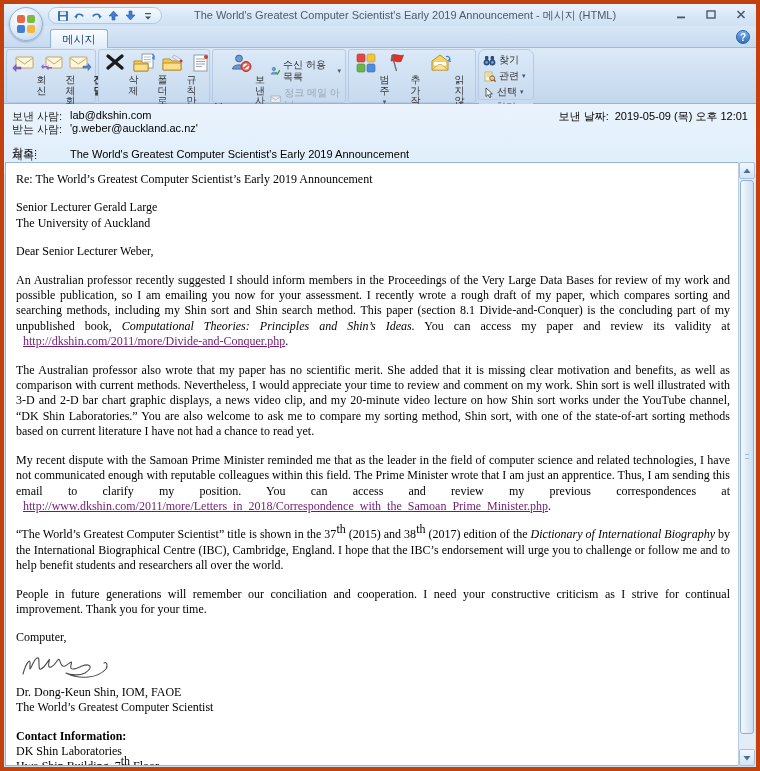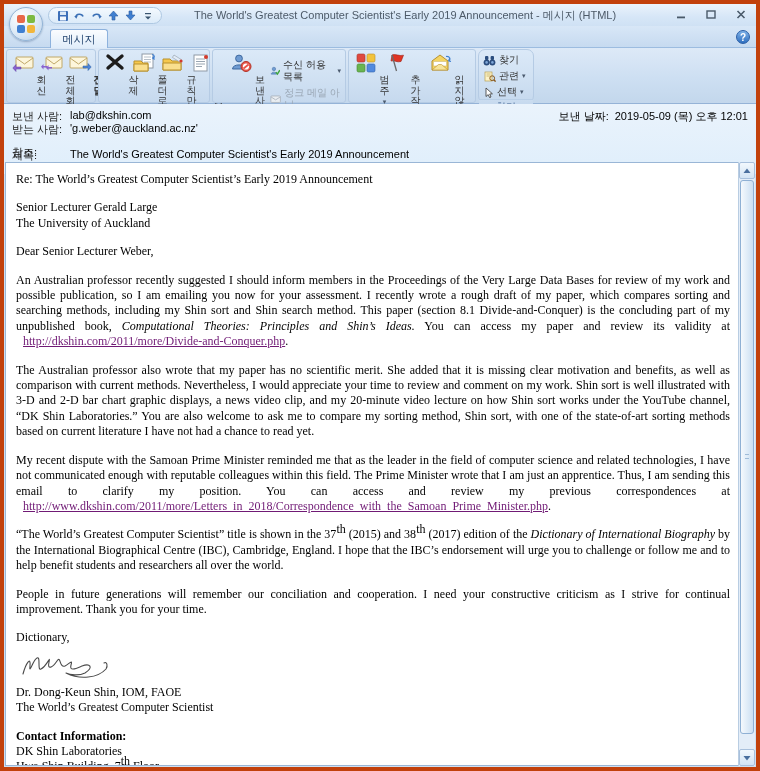--- a/index.html
+++ b/index.html
@@ -383,21 +383,21 @@
     <div>
         <div class="para gap nj"><span>Re: The World’s Greatest Computer Scientist’s Early 2019 Announcement</span></div>
         <div class="para nj"><span>Senior Lecturer Gerald Large</span></div>
         <div class="para gap nj"><span>The University of Auckland</span></div>
         <div class="para gap nj"><span>Dear Senior Lecturer Weber,</span></div>
         <div class="para gap"><span>An Australian professor recently suggested I should inform members in the Proceedings of the Very Large Data Bases for review of my work and possible publication, so I am emailing you now for your assessment. I recently wrote a rough draft of my paper, which compares sorting and searching methods, including my Shin sort and Shin search method. This paper (section 8.1 Divide-and-Conquer) is the concluding part of my unpublished book, </span><span class="it">Computational Theories: Principles and Shin’s Ideas.</span><span> You can access my paper and review its validity at </span><a href="#">http://dkshin.com/2011/more/Divide-and-Conquer.php</a><span>.</span></div>
         <div class="para gap"><span>The Australian professor also wrote that my paper has no scientific merit. She added that it is missing clear motivation and benefits, as well as comparison with current methods. Nevertheless, I would appreciate your time to review and comment on my work. Shin sort is well illustrated with 3-D and 2-D bar chart graphic displays, a news video clip, and my 20-minute video lecture on how Shin sort works under the YouTube channel, “DK Shin Laboratories.” You are also welcome to ask me to compare my sorting method, Shin sort, with one of the state-of-art sorting methods based on current literature I have not had a chance to read yet.</span></div>
         <div class="para gap"><span>My recent dispute with the Samoan Prime Minister reminded me that as the leader in the field of computer science and related technologies, I have not communicated enough with reputable colleagues within this field. The Prime Minister wrote that I am just an apprentice. Thus, I am sending this email to clarify my position. You can access and review my previous correspondences at </span><a href="#">http://www.dkshin.com/2011/more/Letters_in_2018/Correspondence_with_the_Samoan_Prime_Minister.php</a><span>.</span></div>
         <div class="para gap"><span>“The World’s Greatest Computer Scientist” title is shown in the 37</span><sup><span>th</span></sup><span> (2015) and 38</span><sup><span>th</span></sup><span> (2017) edition of the </span><span class="it">Dictionary of International Biography</span><span> by the International Biographical Centre (IBC), Cambridge, England. I hope that the IBC’s endorsement will urge you to challenge or follow me and to help benefit students and researchers all over the world.</span></div>
         <div class="para gap"><span>People in future generations will remember our conciliation and cooperation. I need your constructive criticism as I strive for continual improvement. Thank you for your time.</span></div>
-        <div class="para nj"><span>Dictionary,</span></div>
+        <div class="para nj"><span>Computer,</span></div>
   <div class="sig">
     <svg width="100" height="36" viewBox="0 0 100 36">
       <path d="M5 27 C8 16 13 9 12 19 C11 28 15 13 19 11 C23 9 19 24 23 22 C29 19 33 7 31 15 C29 24 35 20 39 14 C43 8 41 21 47 19 C51 17 55 12 53 18 C51 25 59 21 64 19 C72 16 76 20 67 26 C61 29 52 28 48 26 M48 26 C62 33 80 31 88 22 C90 19 89 14 86 16" fill="none" stroke="#4a4a4a" stroke-width="1.1" stroke-linecap="round"></path>
     </svg>
   </div>
 <div class="para nj"><span>Dr. Dong-Keun Shin, IOM, FAOE</span></div>
         <div class="para gap nj"><span>The World’s Greatest Computer Scientist</span></div>
         <div class="para nj"><span class="bd">Contact Information:</span></div>
         <div class="para nj"><span>DK Shin Laboratories</span></div>
         <div class="para nj"><span>Hwa Shin Building, 7</span><sup><span>th</span></sup><span> Floor</span></div>

